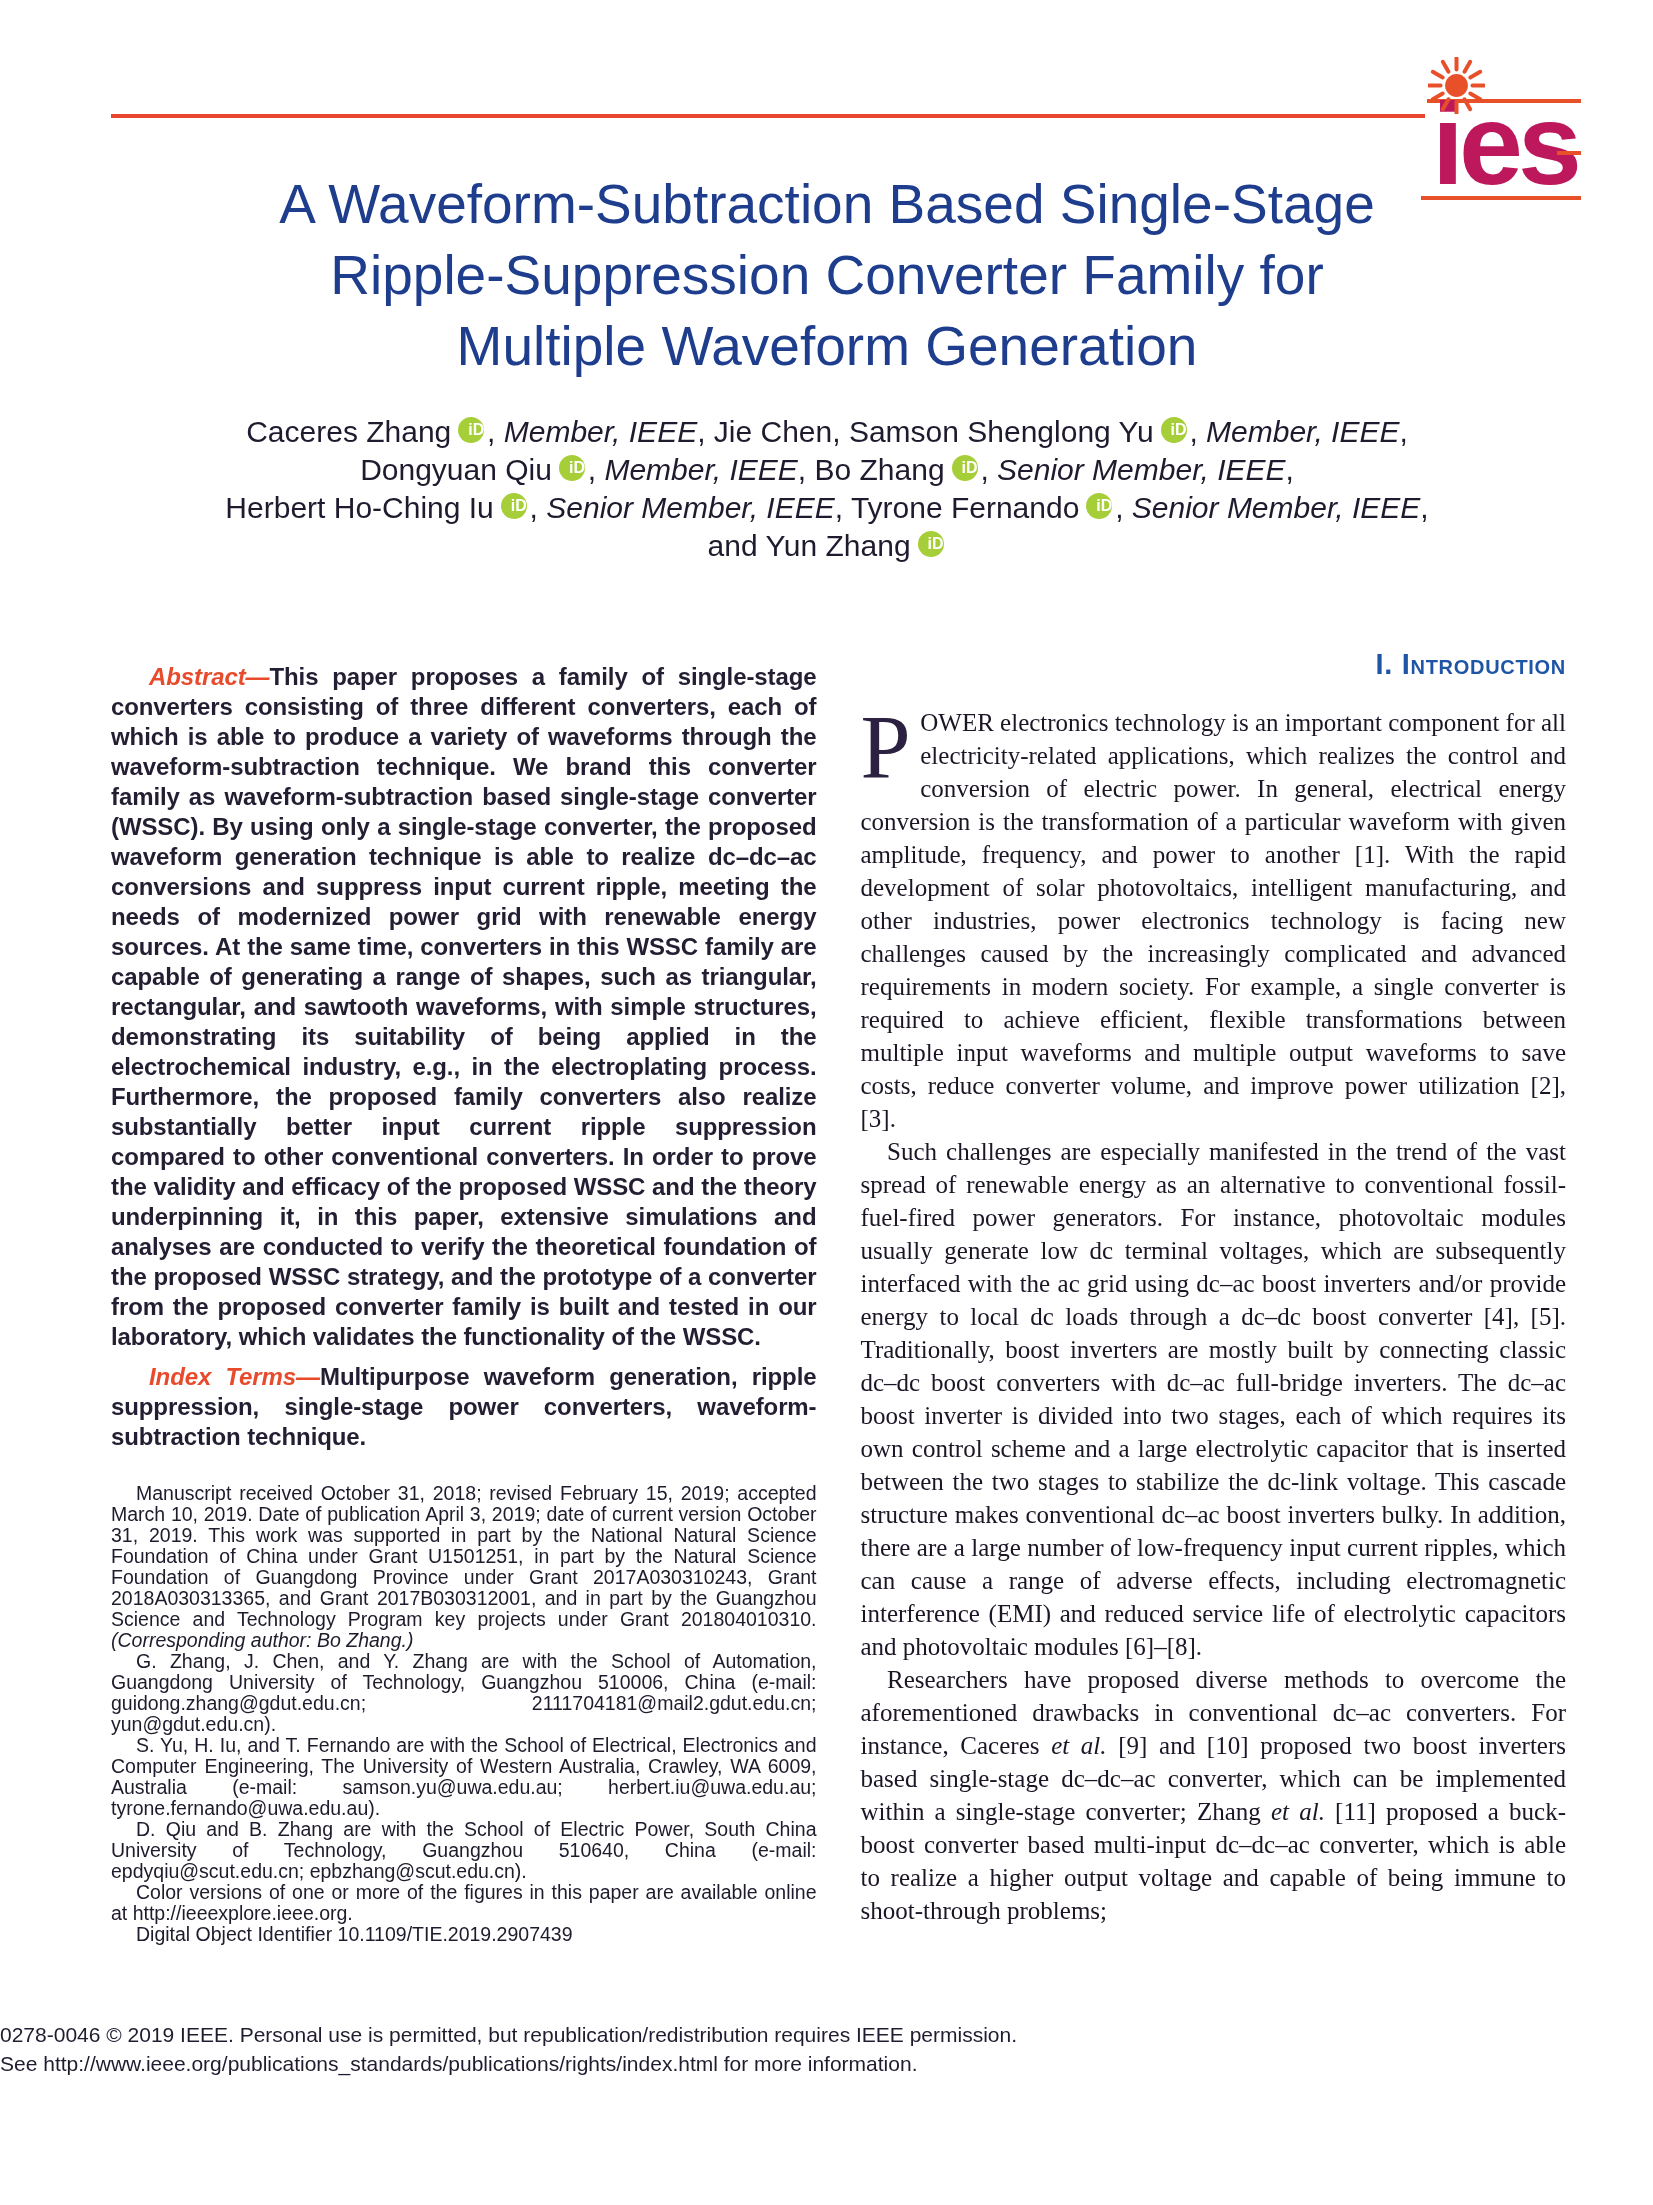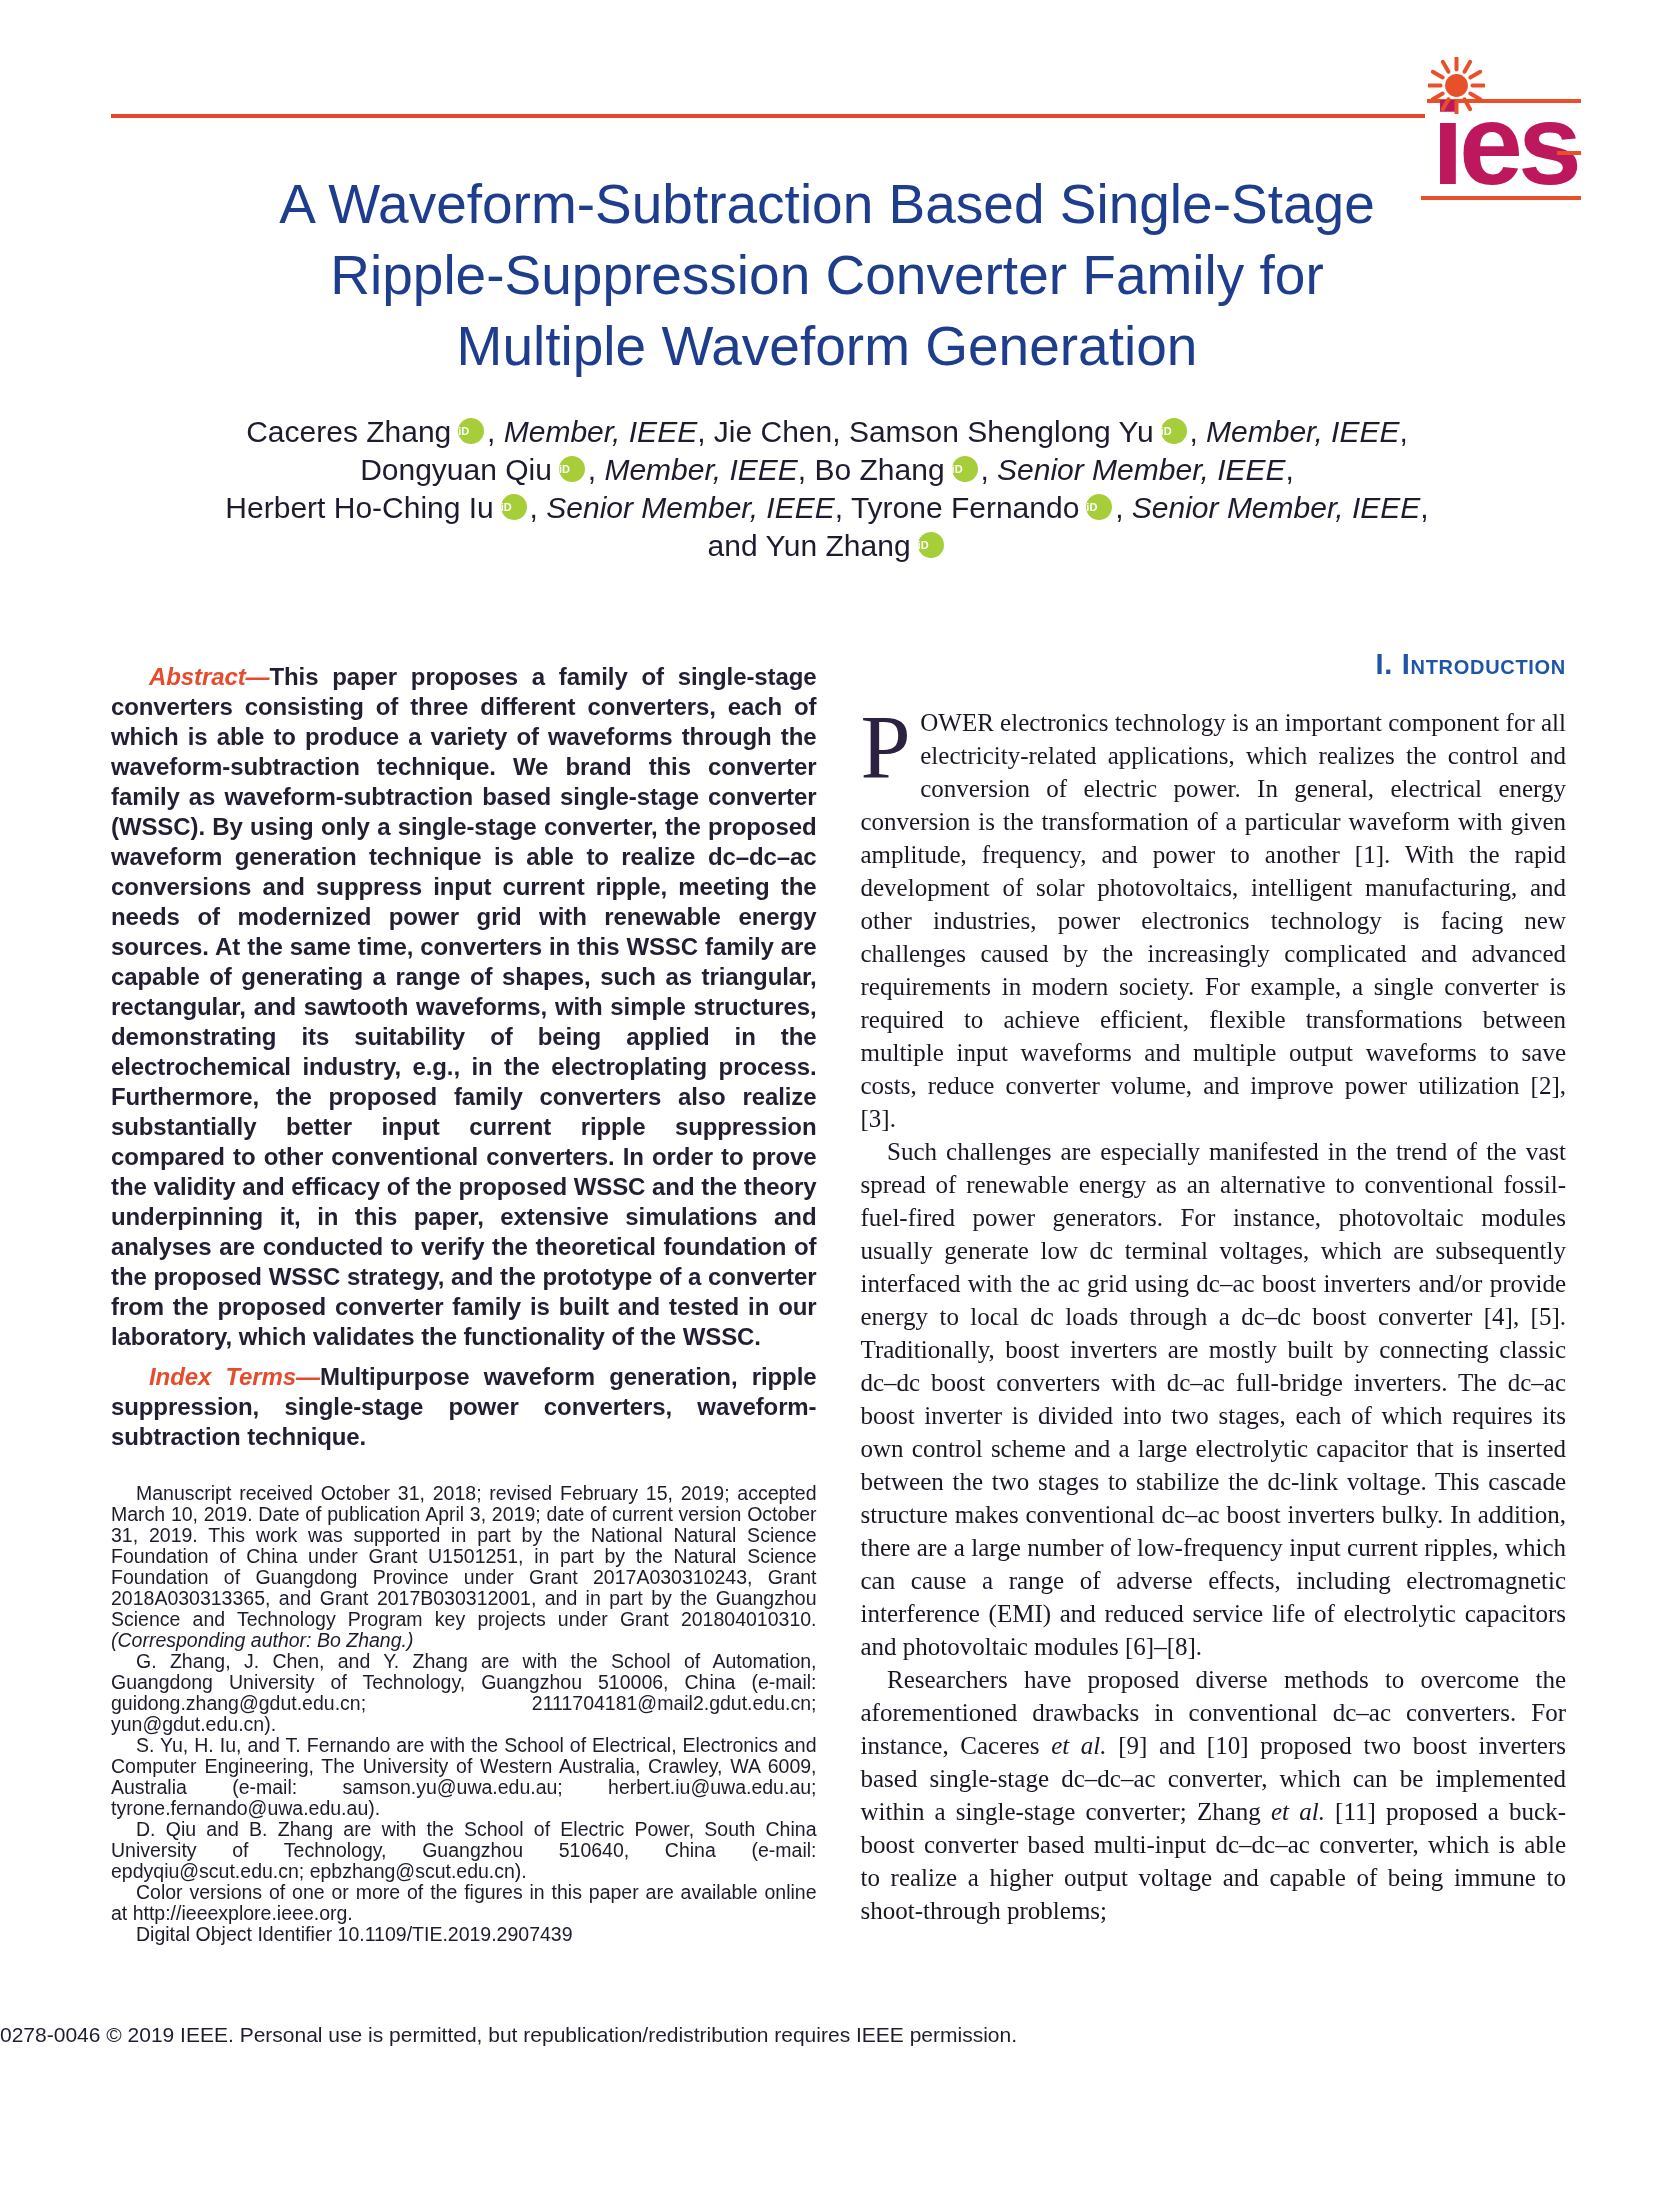--- a/index.html
+++ b/index.html
@@ -36,22 +36,22 @@
     text-align:center; font-size:55px; font-weight:400; line-height:1.29;
     color:#1e3d8d;
   }
   .authors {
     position:absolute; top:413px; left:0; width:100%;
     text-align:center; font-size:30px; line-height:38px; color:#201a2e;
   }
   .it { font-style:italic; }
   .orcid {
     display:inline-block; width:26px; height:26px; border-radius:50%;
-    background:#a6ce39; color:#ffffff; font-size:11px; font-weight:bold;
-    line-height:26px; text-align:left; vertical-align:7px;
+    background:#a6ce39; color:#ffffff; font-size:16px; font-weight:bold;
+    line-height:26px; text-align:right; vertical-align:7px;
     margin:0 2.8px 0 7px; letter-spacing:0;
   }
   
   .columns {
     position:absolute; top:647px; left:111px; width:1455px; height:1368px;
     display:flex; gap:44px; overflow:hidden;
   }
   .col { width:711px; }
   .abstract, .index {
     margin:0; font-size:24px; font-weight:bold; line-height:30px;
@@ -156,16 +156,17 @@
       <h2 class="section">I. Introduction</h2>
       <p class="body"><span class="dropcap">P</span><span>OWER electronics technology is an important component for all electricity-related applications, which realizes the control and conversion of electric power. In general, electrical energy conversion is the transformation of a particular waveform with given amplitude, frequency, and power to another [1]. With the rapid development of solar photovoltaics, intelligent manufacturing, and other industries, power electronics technology is facing new challenges caused by the increasingly complicated and advanced requirements in modern society. For example, a single converter is required to achieve efficient, flexible transformations between multiple input waveforms and multiple output waveforms to save costs, reduce converter volume, and improve power utilization [2], [3].</span></p>
       <p class="body indent">Such challenges are especially manifested in the trend of the vast spread of renewable energy as an alternative to conventional fossil-fuel-fired power generators. For instance, photovoltaic modules usually generate low dc terminal voltages, which are subsequently interfaced with the ac grid using dc–ac boost inverters and/or provide energy to local dc loads through a dc–dc boost converter [4], [5]. Traditionally, boost inverters are mostly built by connecting classic dc–dc boost converters with dc–ac full-bridge inverters. The dc–ac boost inverter is divided into two stages, each of which requires its own control scheme and a large electrolytic capacitor that is inserted between the two stages to stabilize the dc-link voltage. This cascade structure makes conventional dc–ac boost inverters bulky. In addition, there are a large number of low-frequency input current ripples, which can cause a range of adverse effects, including electromagnetic interference (EMI) and reduced service life of electrolytic capacitors and photovoltaic modules [6]–[8].</p>
       <p class="body indent"><span>Researchers have proposed diverse methods to overcome the aforementioned drawbacks in conventional dc–ac converters. For instance, Caceres </span><span class="it">et al.</span><span> [9] and [10] proposed two boost inverters based single-stage dc–dc–ac converter, which can be implemented within a single-stage converter; Zhang </span><span class="it">et al.</span><span> [11] proposed a buck-boost converter based multi-input dc–dc–ac converter, which is able to realize a higher output voltage and capable of being immune to shoot-through problems;</span></p>
     </div>
 
   </div>
 
   <div class="footer">
     <div>0278-0046 © 2019 IEEE. Personal use is permitted, but republication/redistribution requires IEEE permission.</div>
+    <div>See http://www.ieee.org/publications_standards/publications/rights/index.html for more information.</div>
   </div>
 
 </div>
 
 
 </body></html>

